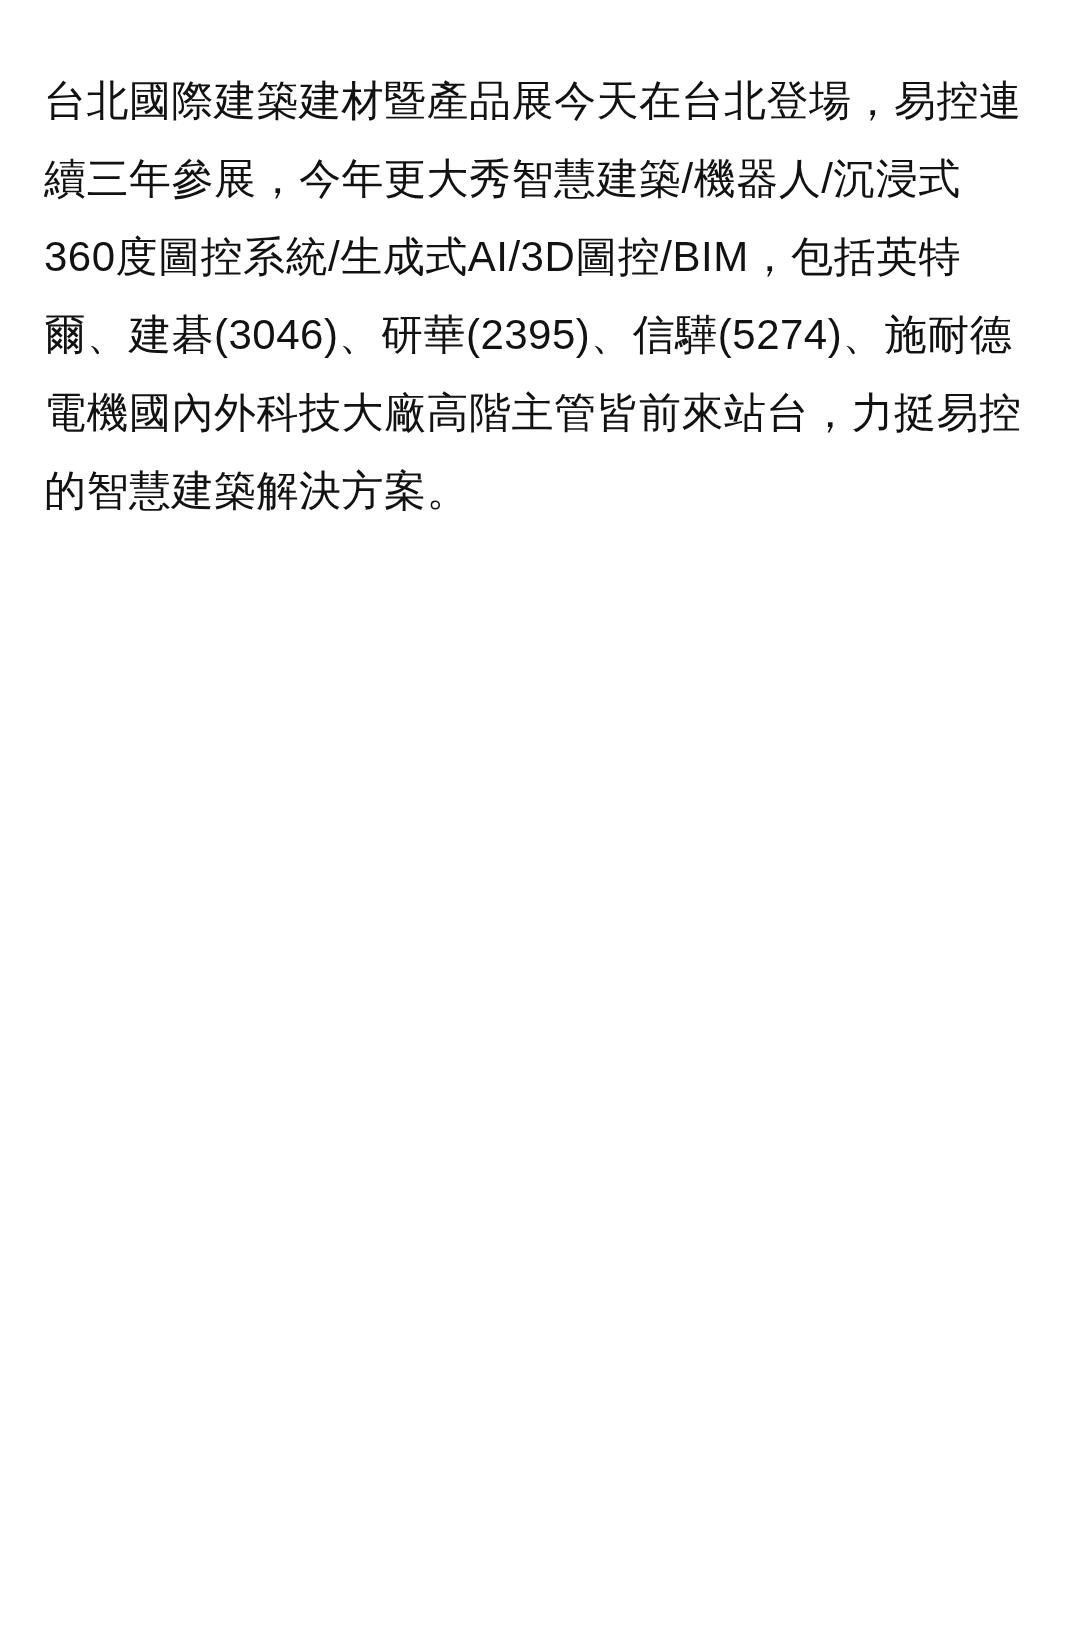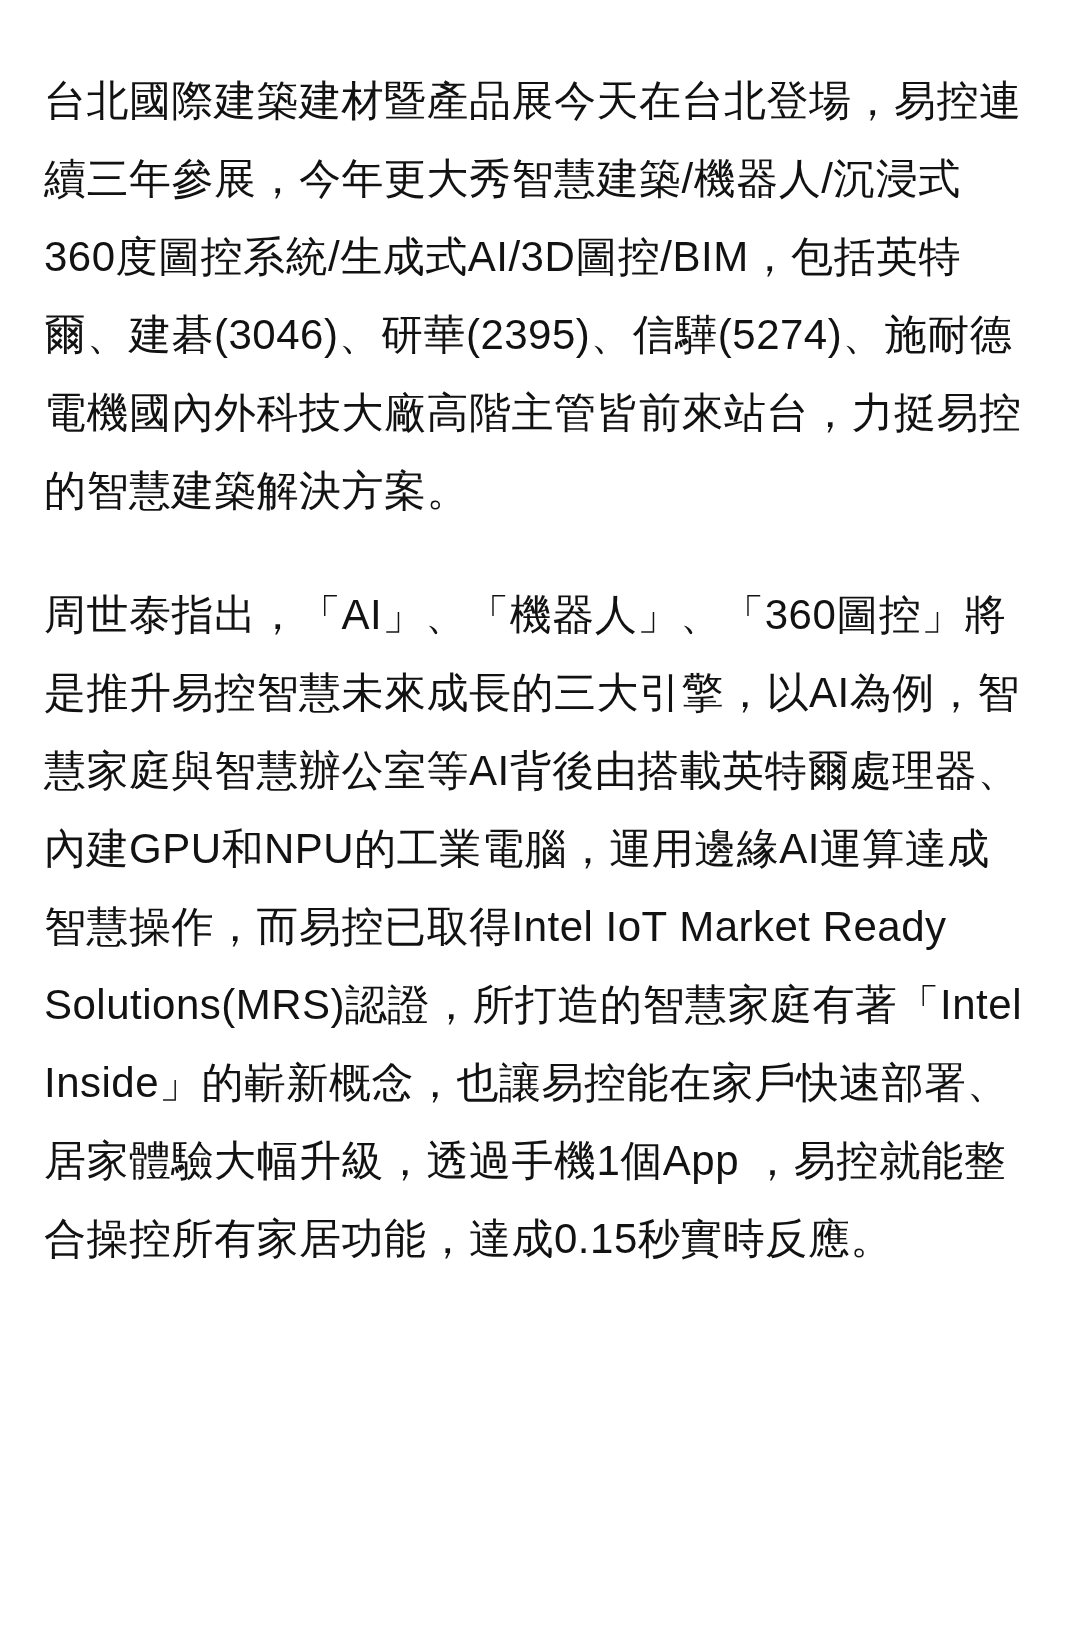--- a/index.html
+++ b/index.html
@@ -30,14 +30,13 @@
   }
   .para:last-child {
     margin-bottom: 0;
   }
 </style>
 </head>
 <body>
 
 <div class="article">
   <p class="para">台北國際建築建材暨產品展今天在台北登場，易控連續三年參展，今年更大秀智慧建築/機器人/沉浸式360度圖控系統/生成式AI/3D圖控/BIM，包括英特爾、建碁(3046)、研華(2395)、信驊(5274)、施耐德電機國內外科技大廠高階主管皆前來站台，力挺易控的智慧建築解決方案。</p>
-  <p class="para">周世泰指出，「AI」、「機器人」、「360圖控」將是推升易控智慧未來成長的三大引擎，以AI為例，智慧家庭與智慧辦公室等AI背後由搭載英特爾處理器、內建GPU和NPU的工業電腦，運用邊緣AI運算達成智慧操作，而易控已取得Intel IoT Market Ready Solutions(MRS)認證，所打造的智慧家庭有著「Intel Inside」的嶄新概念，也讓易控能在家戶快速部署、居家體驗大幅升級，透過手機1個App ，易控就能整合操控所有家居功能，達成0.15秒實時反應。</p>
 </div>
 
 </body></html>

